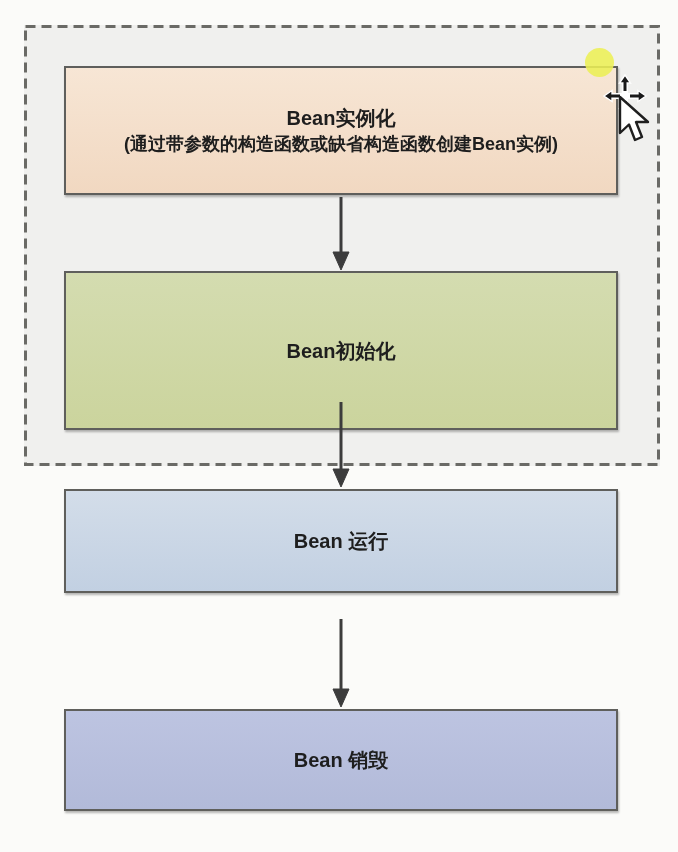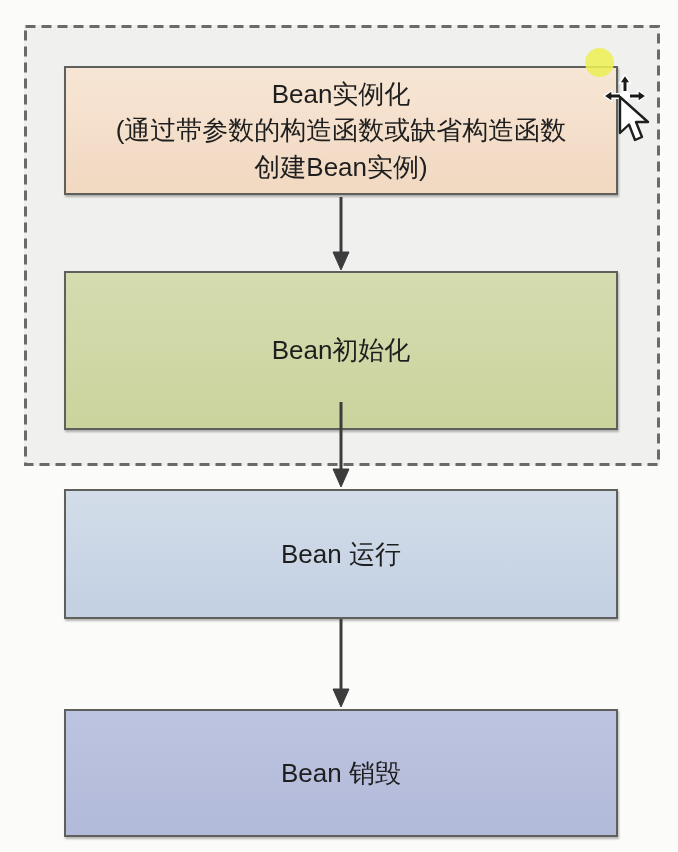--- a/index.html
+++ b/index.html
@@ -28,41 +28,41 @@
     box-sizing:border-box;
     border:2px solid #5f5f5c;
     box-shadow:1px 2px 2px rgba(0,0,0,0.28);
     display:flex;flex-direction:column;
     align-items:center;justify-content:center;
     text-align:center;
     color:#1e1e1e;
     line-height:1.4;
   }
   .node-title{
-    font-size:26px;font-weight:400;
+    font-size:20px;font-weight:700;
     white-space:nowrap;
   }
   .node-sub{
-    font-size:26px;font-weight:400;
+    font-size:18px;font-weight:700;
   }
   #node-instantiation{
     top:66px;height:129px;
     background:linear-gradient(180deg,#f7e6d5 0%,#f1d8c1 100%);
   }
   #node-instantiation .node-sub{max-width:452px;}
   #node-initialization{
     top:271px;height:159px;
     background:linear-gradient(180deg,#d4dcb0 0%,#cbd49d 100%);
   }
   #node-running{
-    top:489px;height:130px;
+    top:489px;height:104px;
     background:linear-gradient(180deg,#d3dde9 0%,#c2d0e2 100%);
   }
   #node-destruction{
-    top:709px;height:128px;
+    top:709px;height:102px;
     background:linear-gradient(180deg,#bdc4e1 0%,#b2bad9 100%);
     align-items:center;
   }
   
   #arrows{
     position:absolute;left:0;top:0;width:678px;height:852px;
     pointer-events:none;
   }
   
   #highlight-dot{

